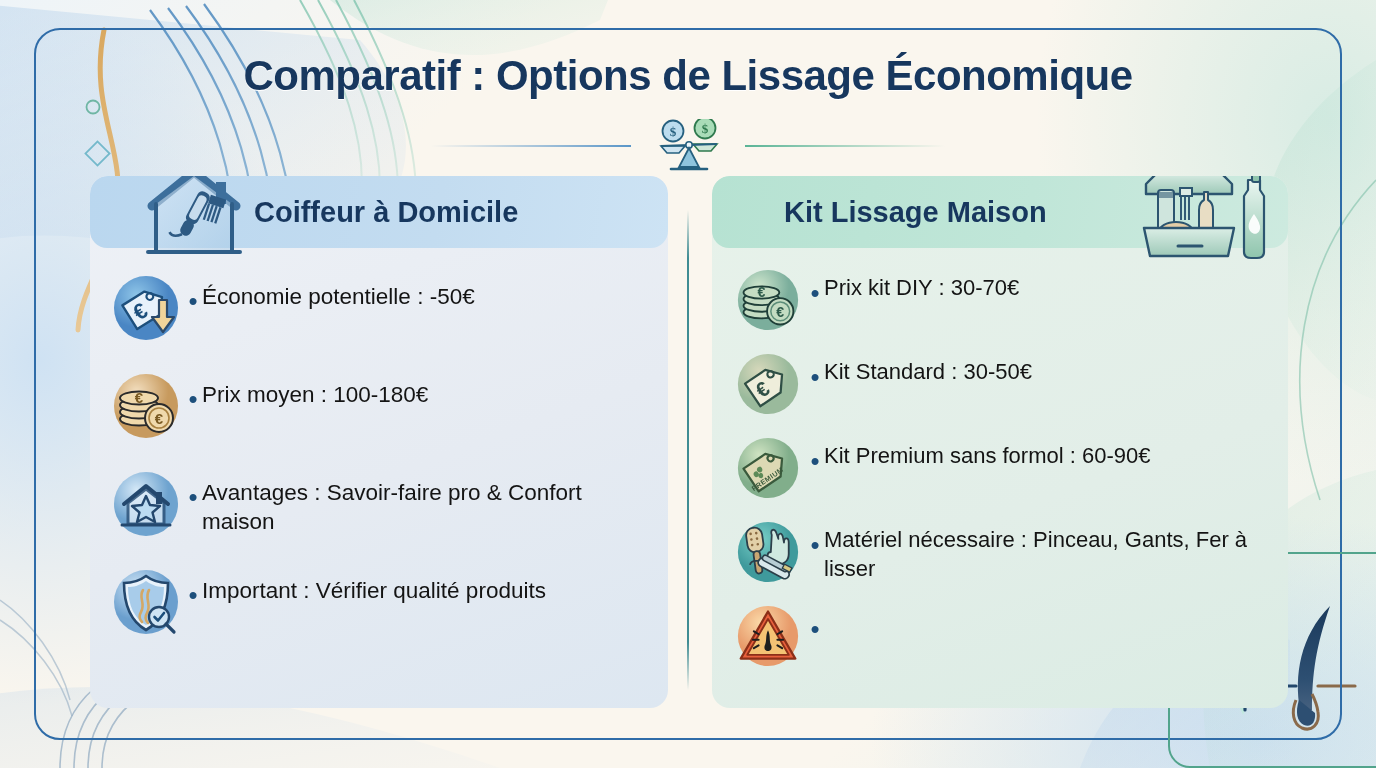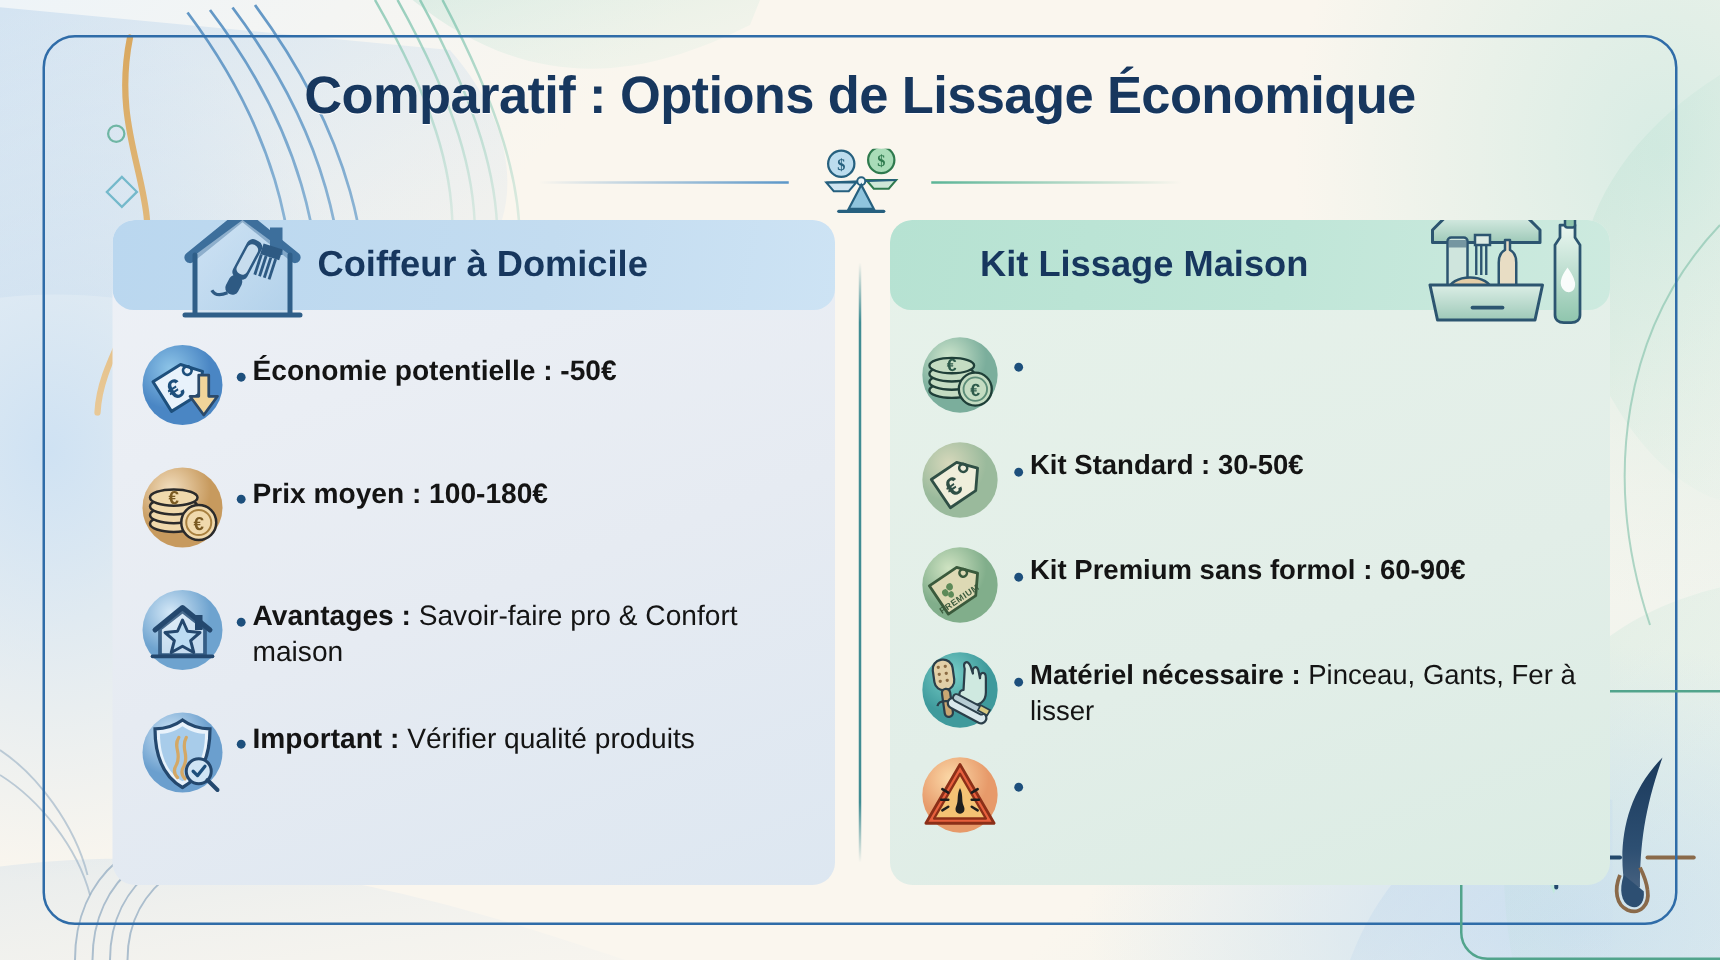--- a/index.html
+++ b/index.html
@@ -145,21 +145,21 @@
     padding-top: 18px;
     text-align: center;
   }
   .row-text {
     flex: 1;
     font-size: 22.5px;
     line-height: 1.3;
     color: #141414;
     padding-top: 12px;
   }
-  .row-text b { font-weight: 700; }
+  .row-text b { font-weight: 400; }
 
   .panel.left  .list .row { min-height: 86px; }
   .panel.right .list .row { min-height: 78px; margin-bottom: 6px; }
   .panel.right .list { padding-top: 14px; }
   .panel.right .row-text { font-size: 22px; }
 </style>
 </head>
 <body>
 
 <div id="stage">
@@ -478,20 +478,23 @@
               <ellipse cx="27" cy="33" rx="19" ry="6.5"></ellipse>
               <ellipse cx="27" cy="26" rx="19" ry="6.5"></ellipse>
             </g>
             <text x="27" y="31" font-size="15" font-weight="700" fill="#2d5a4a" text-anchor="middle">€</text>
             <circle cx="47" cy="46" r="14" fill="#c4dcc2" stroke="#1f3f38" stroke-width="2"></circle>
             <circle cx="47" cy="46" r="10" fill="none" stroke="#5c8d78" stroke-width="1.6"></circle>
             <text x="47" y="52" font-size="15" font-weight="700" fill="#2d5a4a" text-anchor="middle">€</text>
           </svg>
         </div>
         <div class="row-bullet">•</div>
+        <div class="row-text">
+          <b>Prix kit DIY : 30-70€</b><span></span>
+        </div>
       </div>
 
       <div class="row">
         <div class="row-icon">
           <svg width="64" height="64" viewBox="0 0 68 68">
             <defs>
                 <radialGradient id="g2" cx="35%" cy="28%">
                   <stop offset="0%" stop-color="#d6d8bb"></stop>
                   <stop offset="100%" stop-color="#9aba9c"></stop>
                 </radialGradient>

